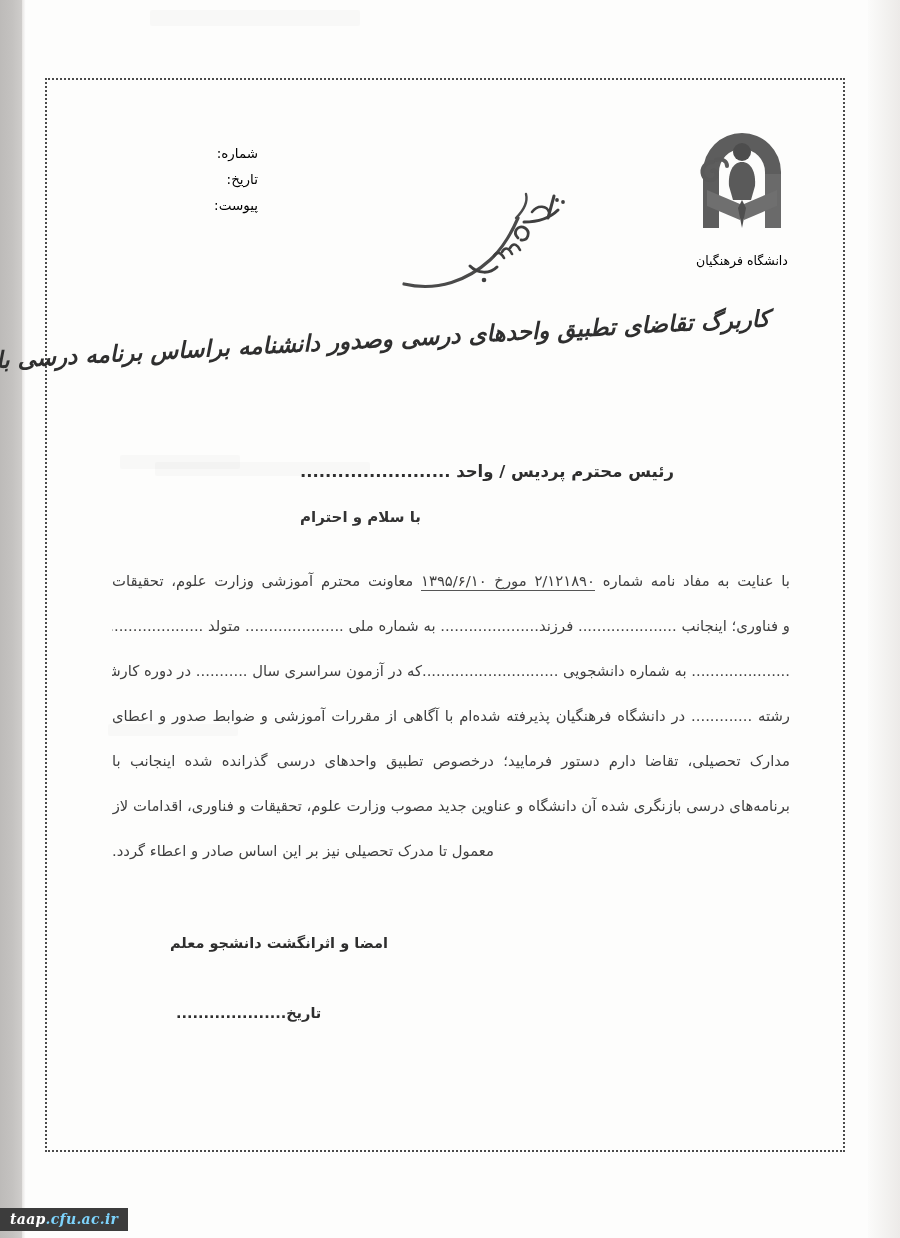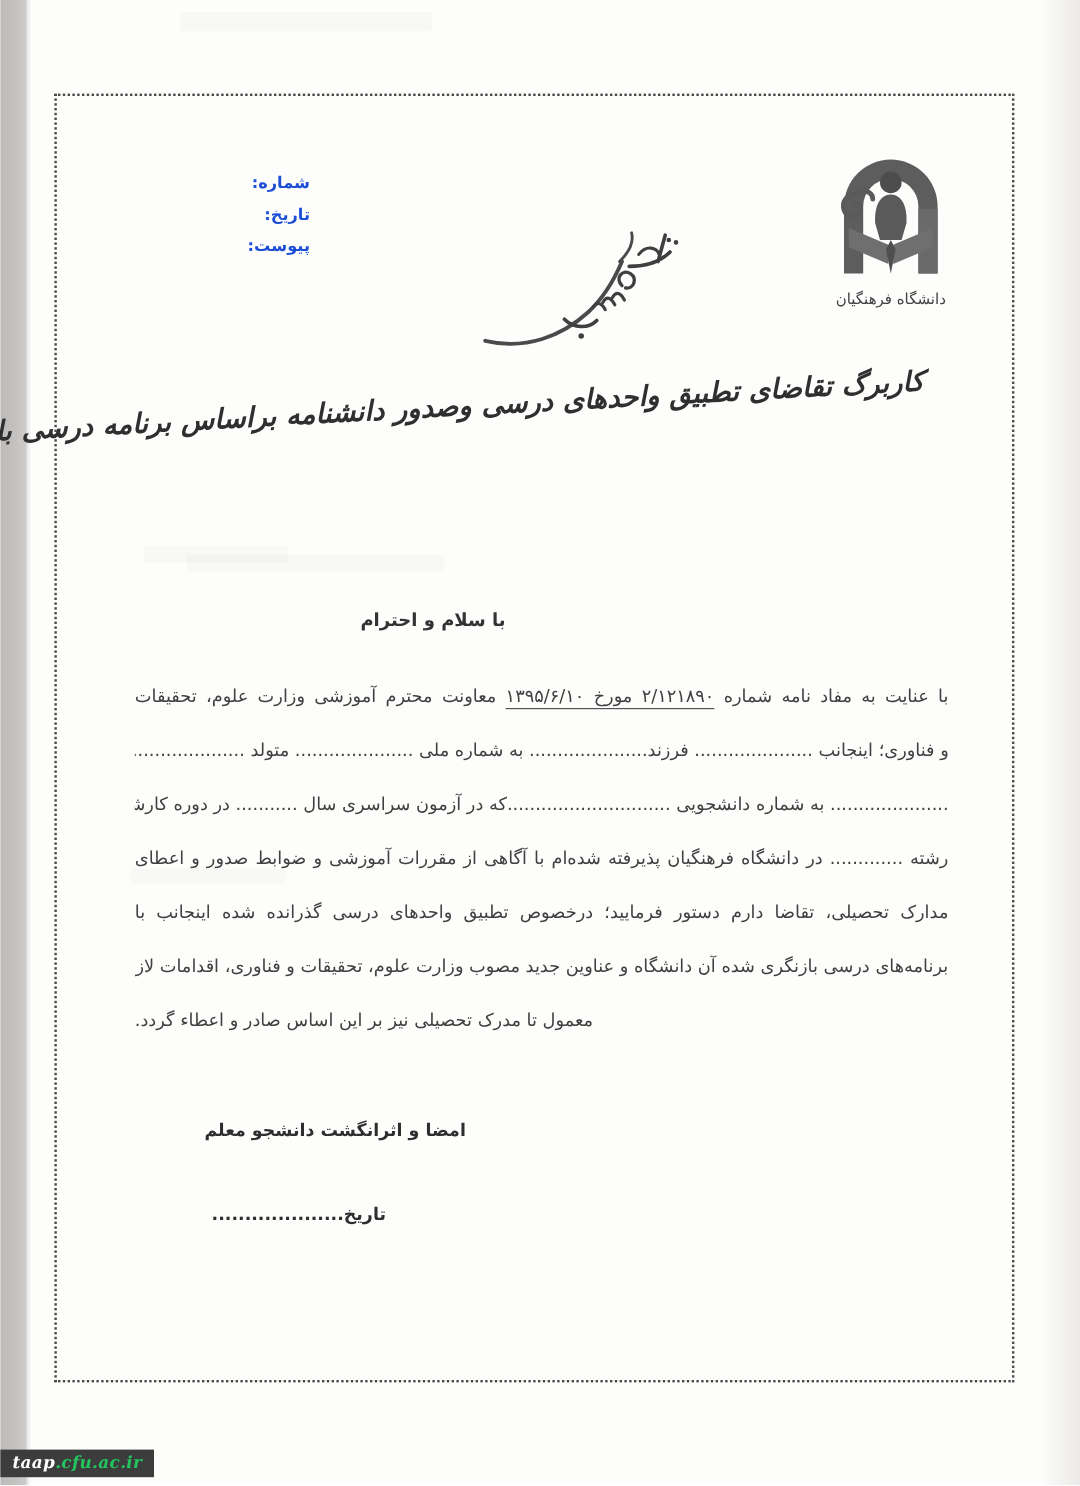--- a/index.html
+++ b/index.html
@@ -54,37 +54,37 @@
 
   
   .meta {
     position: absolute;
     left: 138px; top: 140px;
     width: 120px;
     text-align: right;
     direction: rtl;
     font-size: 13.5px;
     line-height: 26px;
-    color: #1d4ed8;
-    font-weight: 700;
+    color: #000000;
+    font-weight: 400;
   }
   .meta div { white-space: nowrap; }
 
   
   .logo-wrap {
     position: absolute;
     left: 662px; top: 116px;
     width: 160px; height: 150px;
     text-align: center;
   }
   .logo-mark { display: block; margin: 0 auto; }
   .logo-caption {
-    margin-top: 7px;
+    margin-top: 19px;
     font-size: 12.5px;
-    color: #404040;
+    color: #000000;
     direction: rtl;
     letter-spacing: 0.5px;
   }
 
   
   .bismillah {
     position: absolute;
     left: 398px; top: 188px;
     width: 190px; height: 112px;
   }
@@ -185,21 +185,21 @@
     background: #3c3c3c;
     font-family: "DejaVu Serif", "Liberation Serif", serif;
     font-size: 14px;
     font-weight: 700;
     font-style: italic;
     direction: ltr;
     white-space: nowrap;
     letter-spacing: 0.3px;
   }
   .footer-mark .wm-a { color: #ffffff; }
-  .footer-mark .wm-b { color: #22c55e; margin-top: 25px; }
+  .footer-mark .wm-b { color: #7dd3fc; margin-top: 25px; }
 
   .ghost {
     position: absolute;
     opacity: 0.035;
     background: #6b6b6b;
     pointer-events: none;
     border-radius: 2px;
   }
 </style>
 </head>
@@ -270,20 +270,21 @@
 
       <circle cx="159" cy="12" r="1.9" fill="#3f3f3f"></circle>
       <circle cx="165" cy="14" r="1.9" fill="#3f3f3f"></circle>
 
       <path d="M118 30 C126 22 130 14 128 6" fill="none" stroke="#4a4a4a" stroke-width="2.4" stroke-linecap="round"></path>
     </svg>
   </div>
 
   <div class="doc-title">کاربرگ تقاضای تطبیق واحدهای درسی وصدور دانشنامه براساس برنامه درسی بازنگری شده</div>
 
+  <div class="recipient">رئیس محترم پردیس / واحد ........................</div>
   <div class="greeting">با سلام و احترام</div>
 
   <div class="body-block">
     <div class="body-line">
       <span>با عنایت به مفاد نامه شماره <span class="ref-under">۲/۱۲۱۸۹۰ مورخ ۱۳۹۵/۶/۱۰</span> معاونت محترم آموزشی وزارت علوم، تحقیقات</span>
     </div>
     <div class="body-line">
       <span>و فناوری؛ اینجانب ..................... فرزند..................... به شماره ملی ..................... متولد ..................... صادره از</span>
     </div>
     <div class="body-line">

